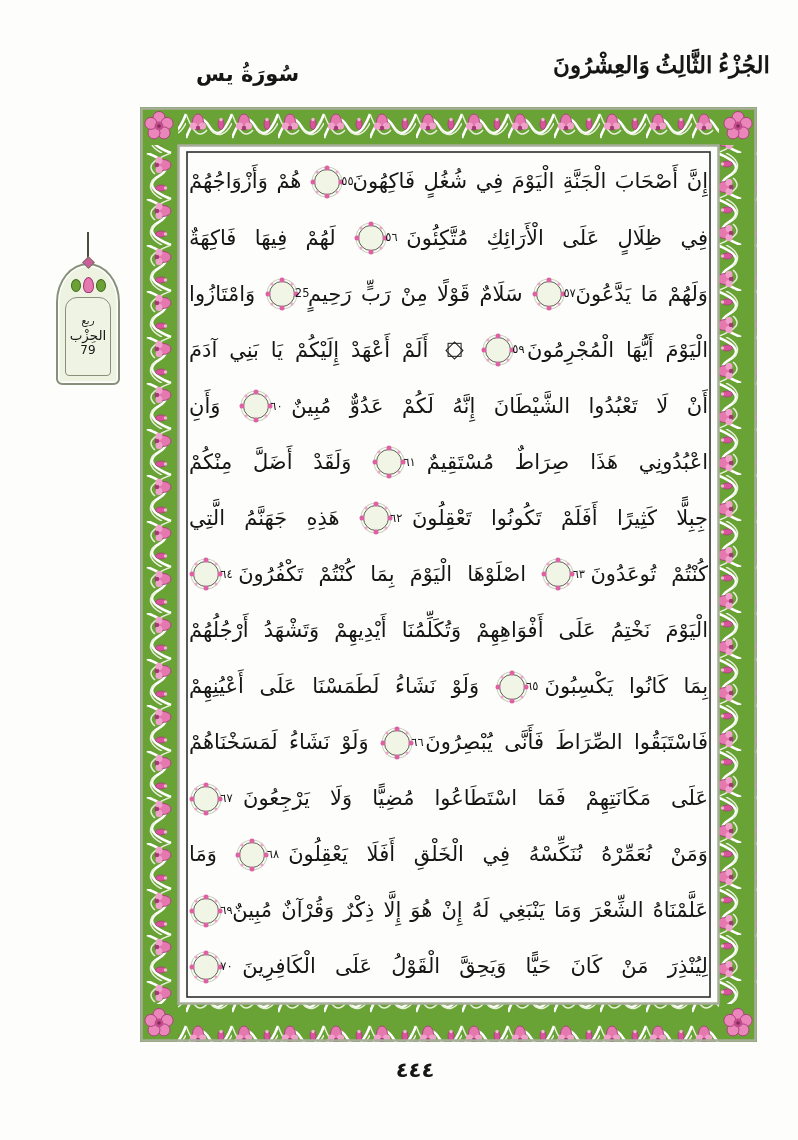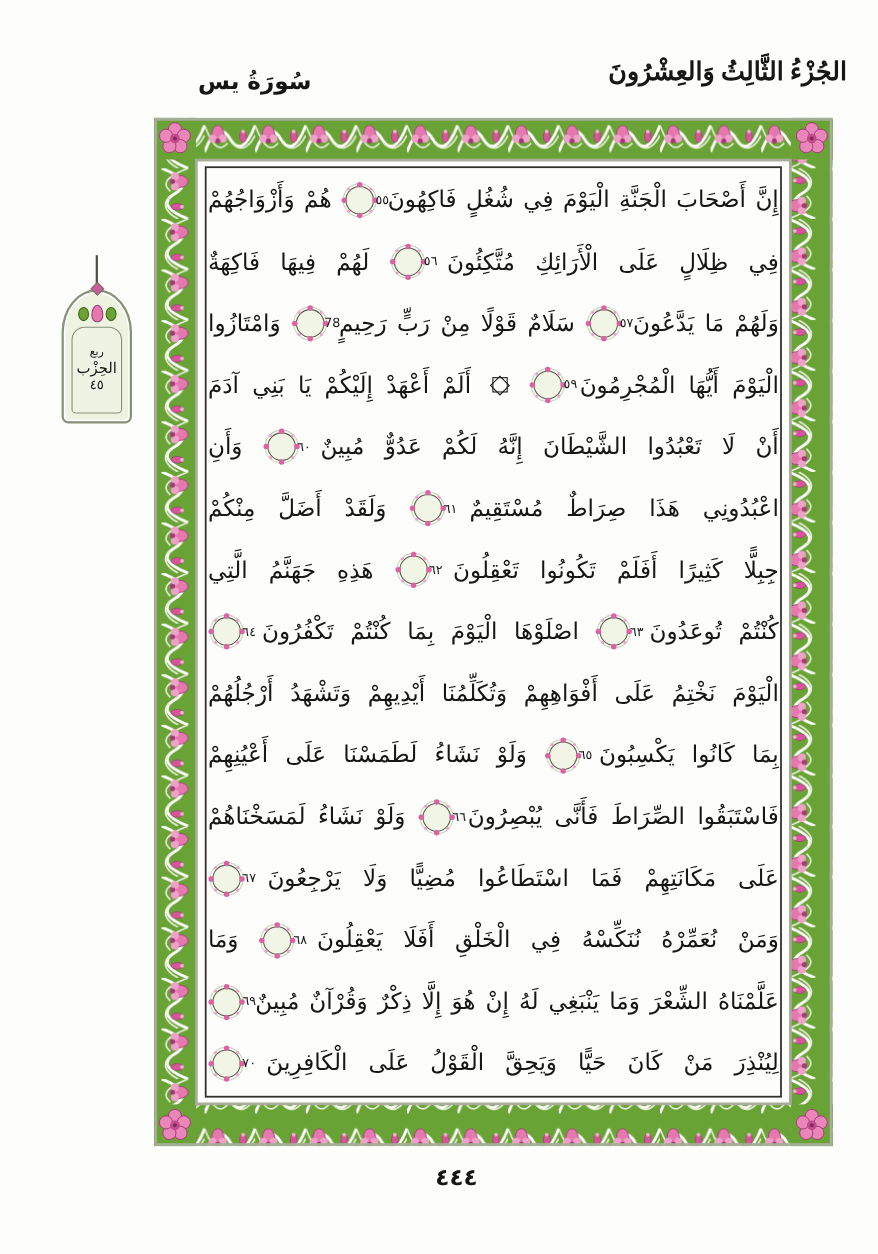--- a/index.html
+++ b/index.html
@@ -7,21 +7,21 @@
     width:798px;height:1140px;position:relative;overflow:hidden;
     background:#fdfdfb;color:#161616;
     font-family:"DejaVu Sans",sans-serif;
   }
   
   .juz-header{
     position:absolute;top:52px;right:28px;direction:rtl;
     font-size:23px;font-weight:bold;letter-spacing:0;font-family:Liberation Serif, serif;
   }
   .surah-header{
-    position:absolute;top:62px;left:180px;direction:rtl;
+    position:absolute;top:62px;left:196px;direction:rtl;
     font-size:21px;font-weight:bold;
   }
   
   .frame{position:absolute;left:140px;top:107px;width:617px;height:935px;}
   
   .quran-area{
     position:absolute;left:189px;top:154px;width:519px;height:841px;
     display:flex;flex-direction:column;direction:rtl;
   }
   .line{
@@ -167,21 +167,21 @@
       <span class="word">يَدَّعُونَ</span>
       <span class="verse-badge">
         <span class="vnum">٥٧</span>
       </span>
       <span class="word">سَلَامٌ</span>
       <span class="word">قَوْلًا</span>
       <span class="word">مِنْ</span>
       <span class="word">رَبٍّ</span>
       <span class="word">رَحِيمٍ</span>
       <span class="verse-badge">
-        <span class="vnum">78</span>
+        <span class="vnum">25</span>
       </span>
       <span class="word">وَامْتَازُوا</span>
     </div>
     <div class="line">
       <span class="word">الْيَوْمَ</span>
       <span class="word">أَيُّهَا</span>
       <span class="word">الْمُجْرِمُونَ</span>
       <span class="verse-badge">
         <span class="vnum">٥٩</span>
       </span>
@@ -343,18 +343,18 @@
   <div class="marker-finial"></div>
   <div class="dome">
     <div class="dome-orn">
       <span class="leaf"></span>
       <span class="bud"></span>
       <span class="leaf"></span>
     </div>
     <div class="dome-panel">
       <span class="marker-rub">ربع</span>
       <span class="marker-hizb">الحِزْب</span>
-      <span class="marker-num">٤٥</span>
+      <span class="marker-num">79</span>
     </div>
   </div>
 </div>
 
 <div class="page-number">٤٤٤</div>
 
 </body></html>

